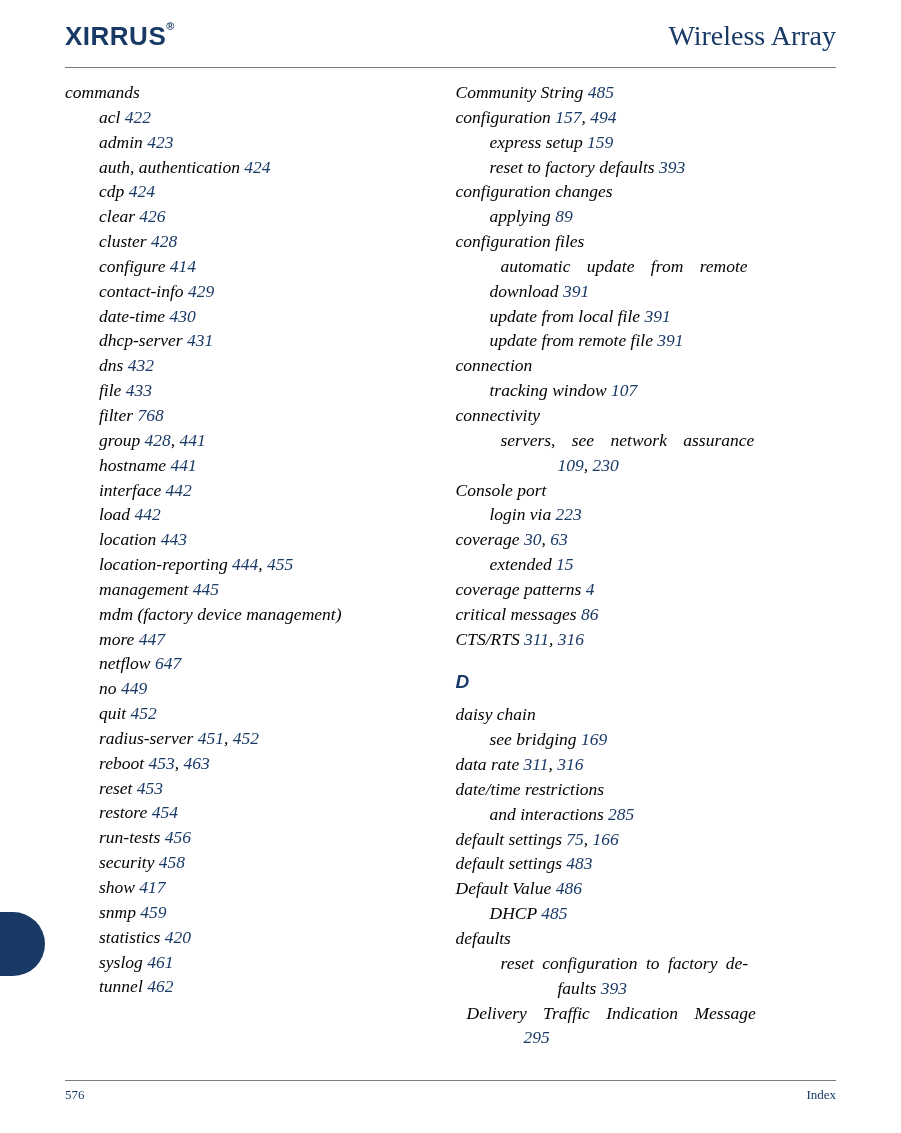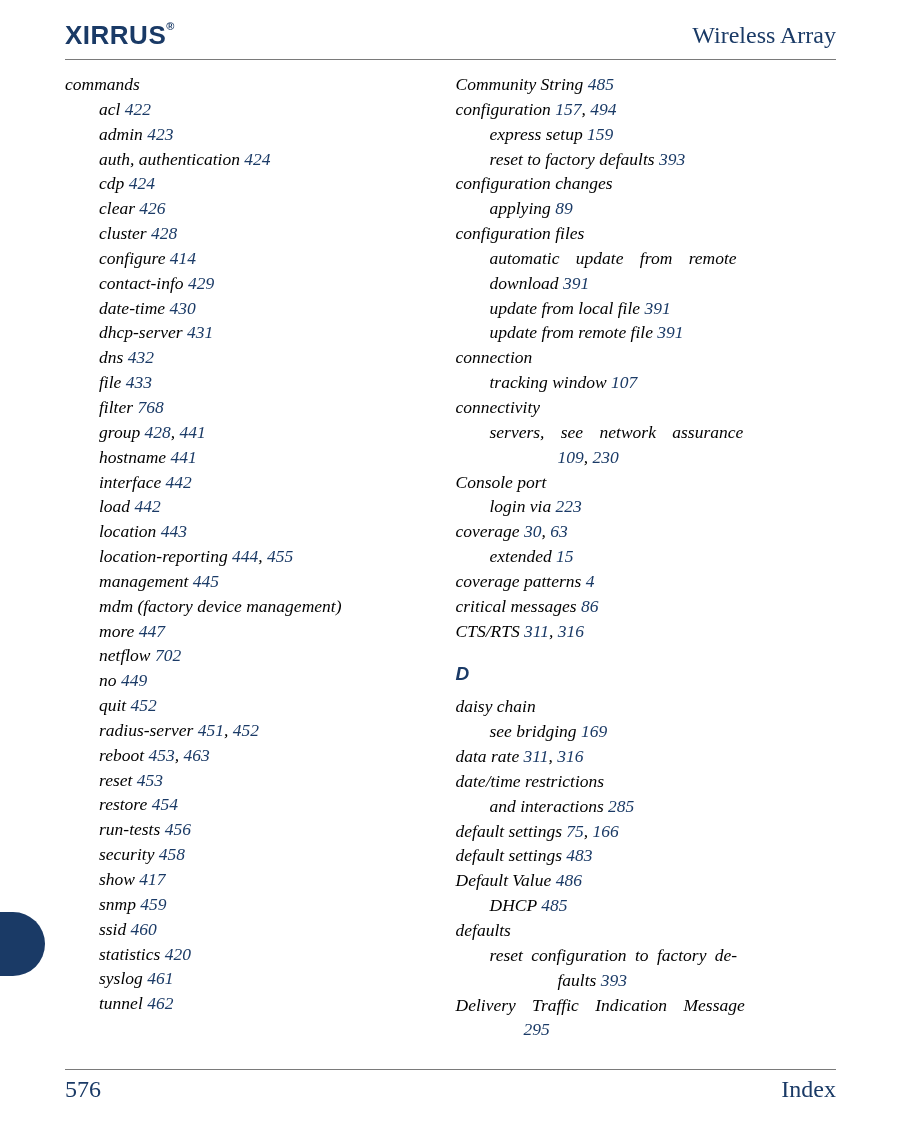--- a/index.html
+++ b/index.html
@@ -16,37 +16,37 @@
   }
   .page {
     padding: 20px 65px 0 65px;
     box-sizing: border-box;
   }
   .header {
     display: flex;
     align-items: center;
     justify-content: space-between;
     border-bottom: 1px solid #7a7a7a;
-    padding-bottom: 8px;
+    padding-bottom: 15px;
     margin-bottom: 12px;
   }
   .logo {
     color: #1a3a66;
     font-weight: 800;
     font-size: 26px;
     letter-spacing: 0.5px;
     font-family: Arial, Helvetica, sans-serif;
     display: flex;
     align-items: center;
     gap: 2px;
   }
   .logo .reg { font-size: 11px; position: relative; top: -10px; left: -2px; }
   .hdr-right {
     color: #1a3a66;
-    font-size: 24px;
+    font-size: 28px;
   }
   .columns {
     display: flex;
     gap: 10px;
   }
   .col {
     flex: 1;
     font-size: 17.5px;
     line-height: 1.42;
     font-style: italic;
@@ -57,41 +57,41 @@
   .contL1 { padding-left: 102px; }
   .pg { color: #1a3a66; }
   .heading {
     color: #1a3a66;
     font-weight: bold;
     font-family: Arial, Helvetica, sans-serif;
     font-size: 19px;
     margin-top: 18px;
     margin-bottom: 6px;
   }
-  .just { text-align: justify; }
+  .just { text-align: justify; margin-left: 11px; }
   .tab {
     position: absolute;
     left: 0;
     top: 912px;
     width: 45px;
     height: 64px;
     background: #1a3a66;
     border-radius: 0 32px 32px 0;
   }
   .footer {
     position: absolute;
     bottom: 30px;
     left: 65px;
     right: 65px;
     border-top: 1px solid #7a7a7a;
     display: flex;
     justify-content: space-between;
     padding-top: 6px;
     color: #1a3a66;
-    font-size: 24px;
+    font-size: 13px;
   }
 </style>
 </head>
 <body>
 
 <div class="tab"></div>
 
 <div class="page">
 
   <div class="header">
@@ -122,32 +122,31 @@
       <div class="indent1"><span>filter </span><span class="pg">768</span></div>
       <div class="indent1"><span>group </span><span class="pg">428</span><span>, </span><span class="pg">441</span></div>
       <div class="indent1"><span>hostname </span><span class="pg">441</span></div>
       <div class="indent1"><span>interface </span><span class="pg">442</span></div>
       <div class="indent1"><span>load </span><span class="pg">442</span></div>
       <div class="indent1"><span>location </span><span class="pg">443</span></div>
       <div class="indent1"><span>location-reporting </span><span class="pg">444</span><span>, </span><span class="pg">455</span></div>
       <div class="indent1"><span>management </span><span class="pg">445</span></div>
       <div class="indent1">mdm (factory device management)</div>
       <div class="indent1"><span>more </span><span class="pg">447</span></div>
-      <div class="indent1"><span>netflow </span><span class="pg">702</span></div>
+      <div class="indent1"><span>netflow </span><span class="pg">647</span></div>
       <div class="indent1"><span>no </span><span class="pg">449</span></div>
       <div class="indent1"><span>quit </span><span class="pg">452</span></div>
       <div class="indent1"><span>radius-server </span><span class="pg">451</span><span>, </span><span class="pg">452</span></div>
       <div class="indent1"><span>reboot </span><span class="pg">453</span><span>, </span><span class="pg">463</span></div>
       <div class="indent1"><span>reset </span><span class="pg">453</span></div>
       <div class="indent1"><span>restore </span><span class="pg">454</span></div>
       <div class="indent1"><span>run-tests </span><span class="pg">456</span></div>
       <div class="indent1"><span>security </span><span class="pg">458</span></div>
       <div class="indent1"><span>show </span><span class="pg">417</span></div>
       <div class="indent1"><span>snmp </span><span class="pg">459</span></div>
-      <div class="indent1"><span>ssid </span><span class="pg">460</span></div>
       <div class="indent1"><span>statistics </span><span class="pg">420</span></div>
       <div class="indent1"><span>syslog </span><span class="pg">461</span></div>
       <div class="indent1"><span>tunnel </span><span class="pg">462</span></div>
     </div>
 
     <div class="col">
       <div class="entry"><span>Community String </span><span class="pg">485</span></div>
       <div class="entry"><span>configuration </span><span class="pg">157</span><span>, </span><span class="pg">494</span></div>
       <div class="indent1"><span>express setup </span><span class="pg">159</span></div>
       <div class="indent1"><span>reset to factory defaults </span><span class="pg">393</span></div>

